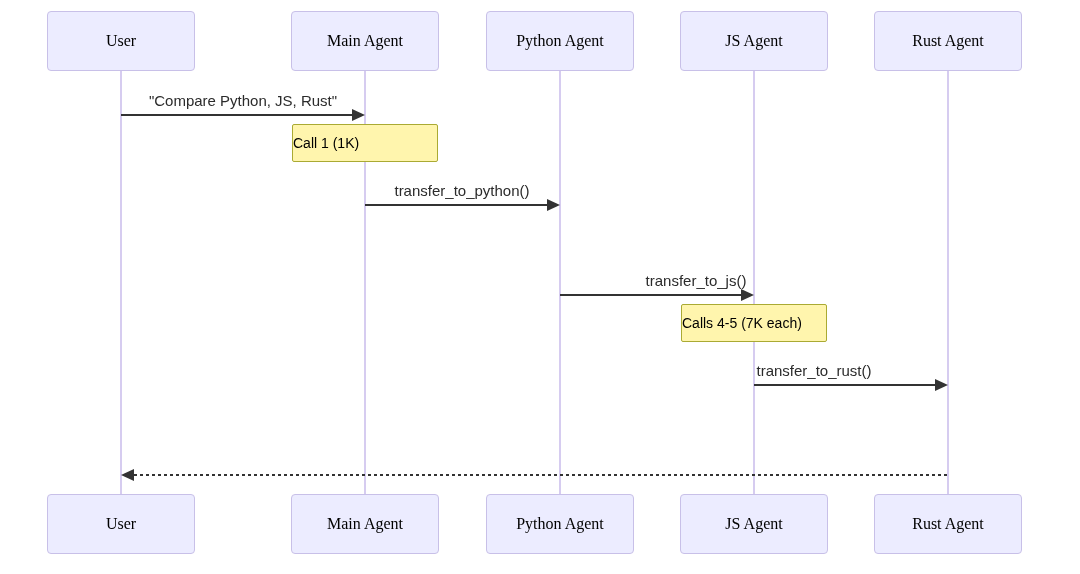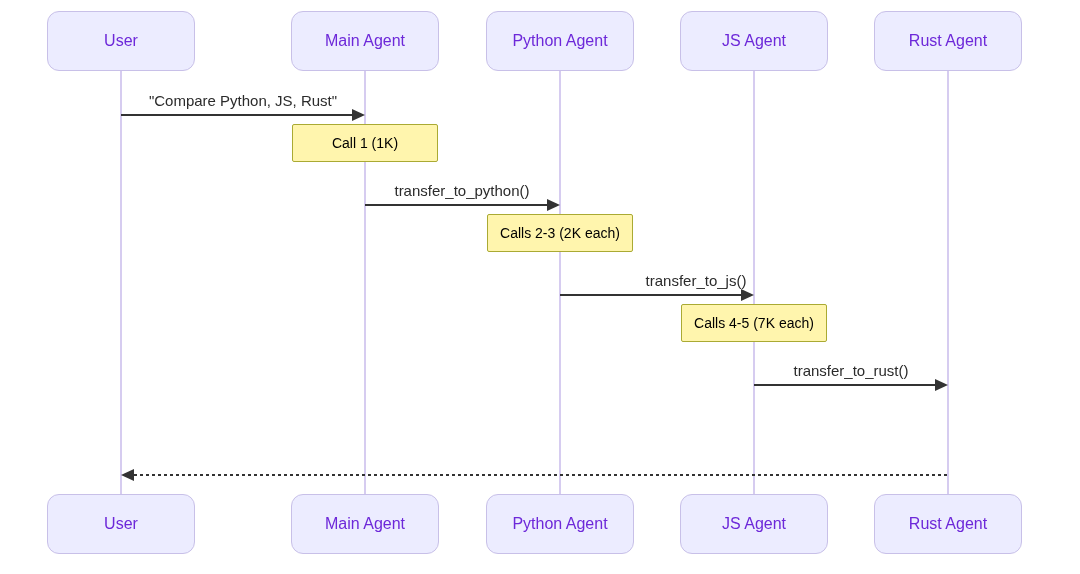--- a/index.html
+++ b/index.html
@@ -21,27 +21,28 @@
     height: 423px;
     width: 2px;
     background: #d6ccf0;
   }
   .actor-box {
     position: absolute;
     width: 148px;
     height: 60px;
     background: #ececff;
     border: 1px solid #c8c0e8;
-    border-radius: 12px;
+    border-radius: 4px;
     box-sizing: border-box;
     display: flex;
     align-items: center;
     justify-content: center;
     font-size: 16px;
-    color: #6d28d9;
+    color: #000000;
+    font-family: Liberation Serif, serif;
   }
   .msg-line {
     position: absolute;
     height: 2px;
     background: #333333;
   }
   .msg-line.dashed {
     background: repeating-linear-gradient(to right, #333333 0 3px, transparent 3px 6px);
   }
   .msg-label {
@@ -63,21 +64,20 @@
   .note-box {
     position: absolute;
     width: 146px;
     height: 38px;
     background: #fff5ad;
     border: 1px solid #aaaa33;
     border-radius: 2px;
     box-sizing: border-box;
     display: flex;
     align-items: center;
-    justify-content: center;
     font-size: 14px;
     color: #000000;
     white-space: nowrap;
   }
 </style>
 </head>
 <body>
 
 <div class="diagram">
 
@@ -124,33 +124,30 @@
   <div class="arrowhead right" style="left:352px;top:109px"></div>
 
   <div class="note-box" style="left:292px;top:124px">
       <span>Call 1 (1K)</span>
     </div>
 
   <div class="msg-label" style="left:462px;top:182px">transfer_to_python()</div>
   <div class="msg-line" style="left:365px;top:204px;width:183px"></div>
   <div class="arrowhead right" style="left:547px;top:199px"></div>
 
-  <div class="note-box" style="left:487px;top:214px">
-      <span>Calls 2-3 (2K each)</span>
-    </div>
 
   <div class="msg-label" style="left:696px;top:272px">transfer_to_js()</div>
   <div class="msg-line" style="left:560px;top:294px;width:182px"></div>
   <div class="arrowhead right" style="left:741px;top:289px"></div>
 
   <div class="note-box" style="left:681px;top:304px">
       <span>Calls 4-5 (7K each)</span>
     </div>
 
-  <div class="msg-label" style="left:851px;top:362px">transfer_to_rust()</div>
+  <div class="msg-label" style="left:814px;top:362px">transfer_to_rust()</div>
   <div class="msg-line" style="left:754px;top:384px;width:182px"></div>
   <div class="arrowhead right" style="left:935px;top:379px"></div>
 
 
   <div class="msg-line dashed" style="left:134px;top:474px;width:814px"></div>
   <div class="arrowhead left" style="left:121px;top:469px"></div>
 
 </div>
 
 </body></html>

